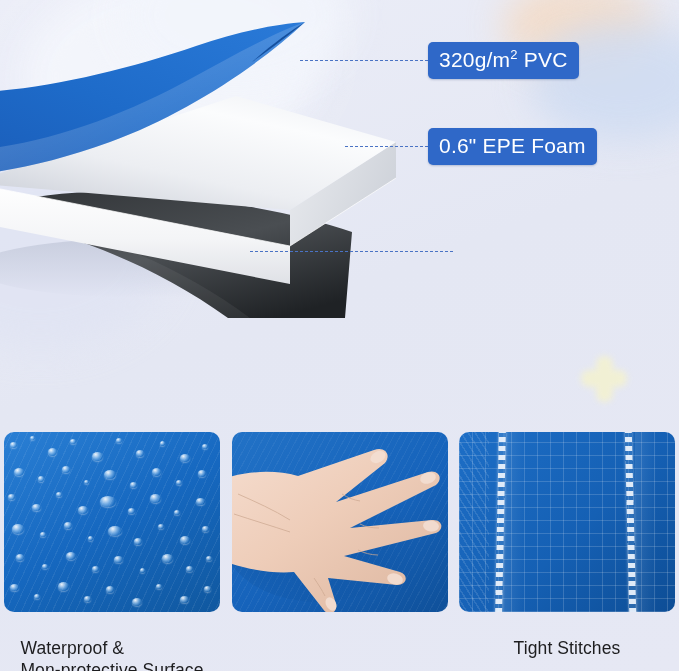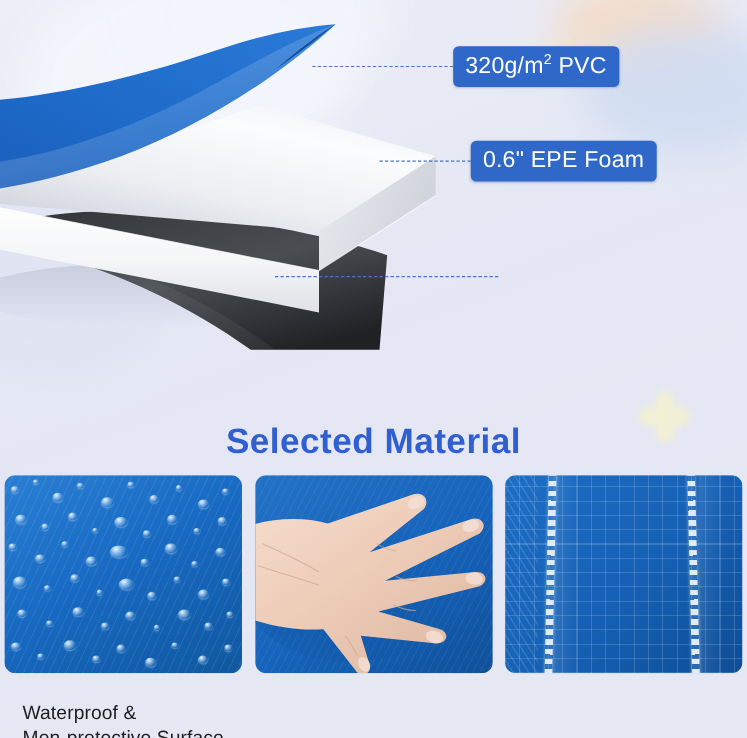--- a/index.html
+++ b/index.html
@@ -105,21 +105,21 @@
     border-radius: 5px;
     white-space: nowrap;
     letter-spacing: .2px;
     box-shadow: 0 1px 2px rgba(30,60,120,.25);
   }
   .badge sup {
     font-size: 13px;
     vertical-align: super;
     line-height: 0;
   }
-  #callout-pvc  { left: 284px; top: 42px; }
+  #callout-pvc  { left: 300px; top: 42px; }
   #callout-pvc  .leader { width: 128px; }
   #callout-foam { left: 345px; top: 128px; }
   #callout-foam .leader { width: 83px; }
   #callout-pe   { left: 250px; top: 251px; }
   #callout-pe   .leader { width: 203px; }
 
   
   #section-title {
     position: absolute;
     left: 0; right: 0;
@@ -294,21 +294,20 @@
 
   <div class="callout" id="callout-foam">
     <div class="leader"></div>
     <div class="badge"><span>0.6" EPE Foam</span></div>
   </div>
 
   <div class="callout" id="callout-pe">
     <div class="leader"></div>
   </div>
 
-  <div id="section-title">Selected Material</div>
 
   <div id="features">
 
     <div class="feature">
       <div class="photo ph-water">
         <div class="drops">
           <span style="left:6px;  top:10px;  width:7px;  height:6px;"></span>
           <span style="left:26px; top:4px;   width:5px;  height:4px;"></span>
           <span style="left:44px; top:16px;  width:9px;  height:8px;"></span>
           <span style="left:66px; top:7px;   width:6px;  height:5px;"></span>
@@ -416,16 +415,19 @@
     </div>
 
     <div class="feature">
       <div class="photo ph-stitch">
         <div class="edge-weave"></div>
         <div class="band b1"></div>
         <div class="band b2"></div>
         <div class="seam s1"></div>
         <div class="seam s2"></div>
       </div>
+      <div class="caption">
+        <div>Tight Stitches</div>
+      </div>
     </div>
 
   </div>
 </div>
 
 </body></html>

